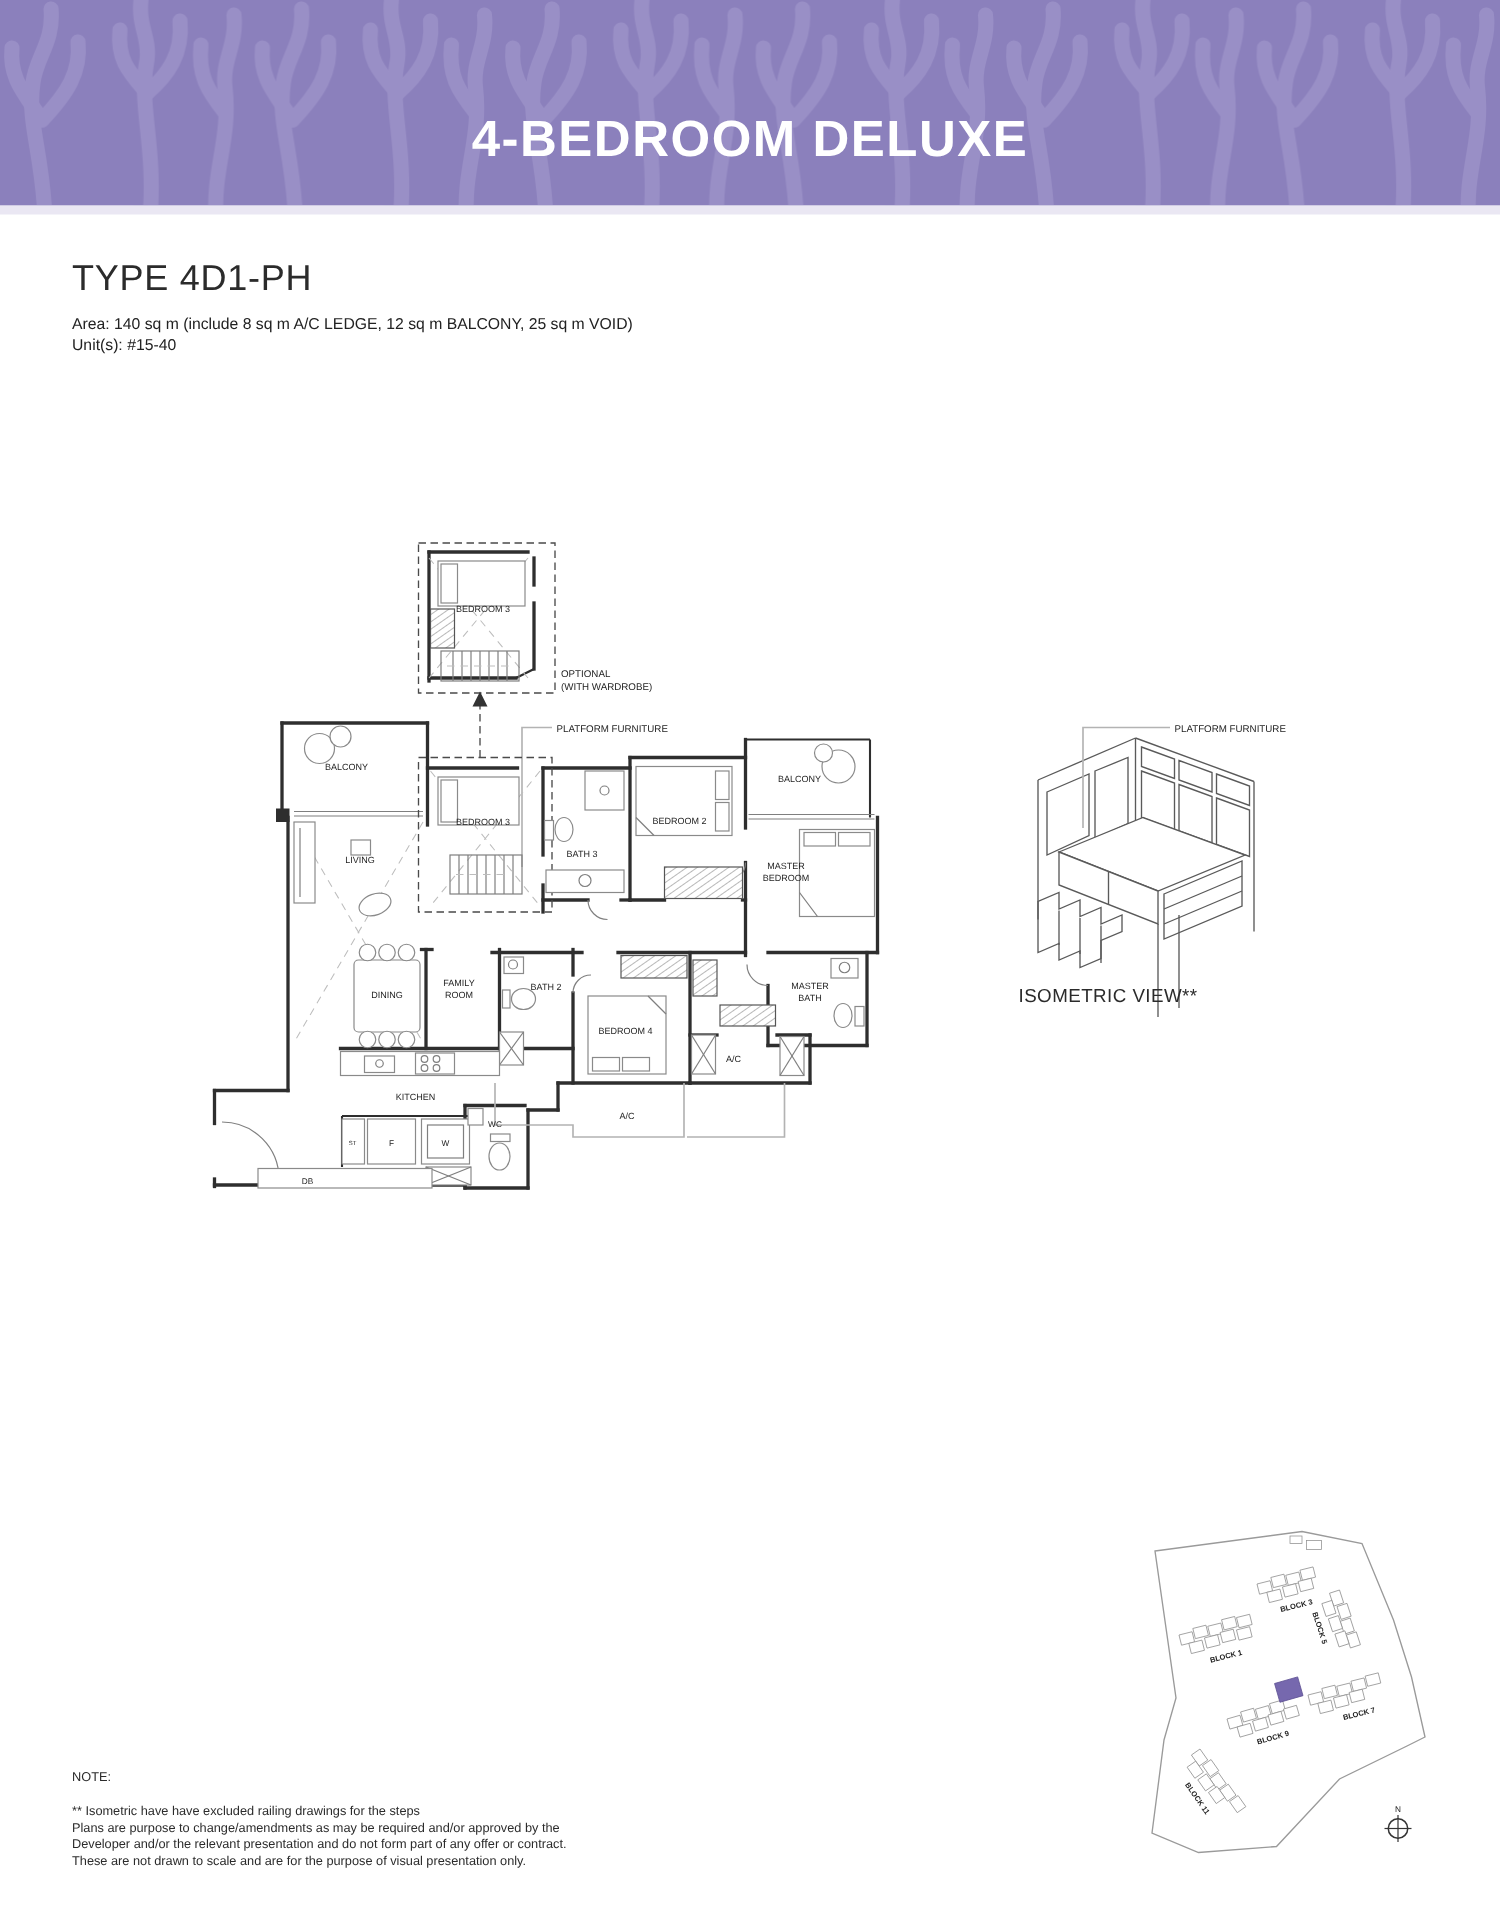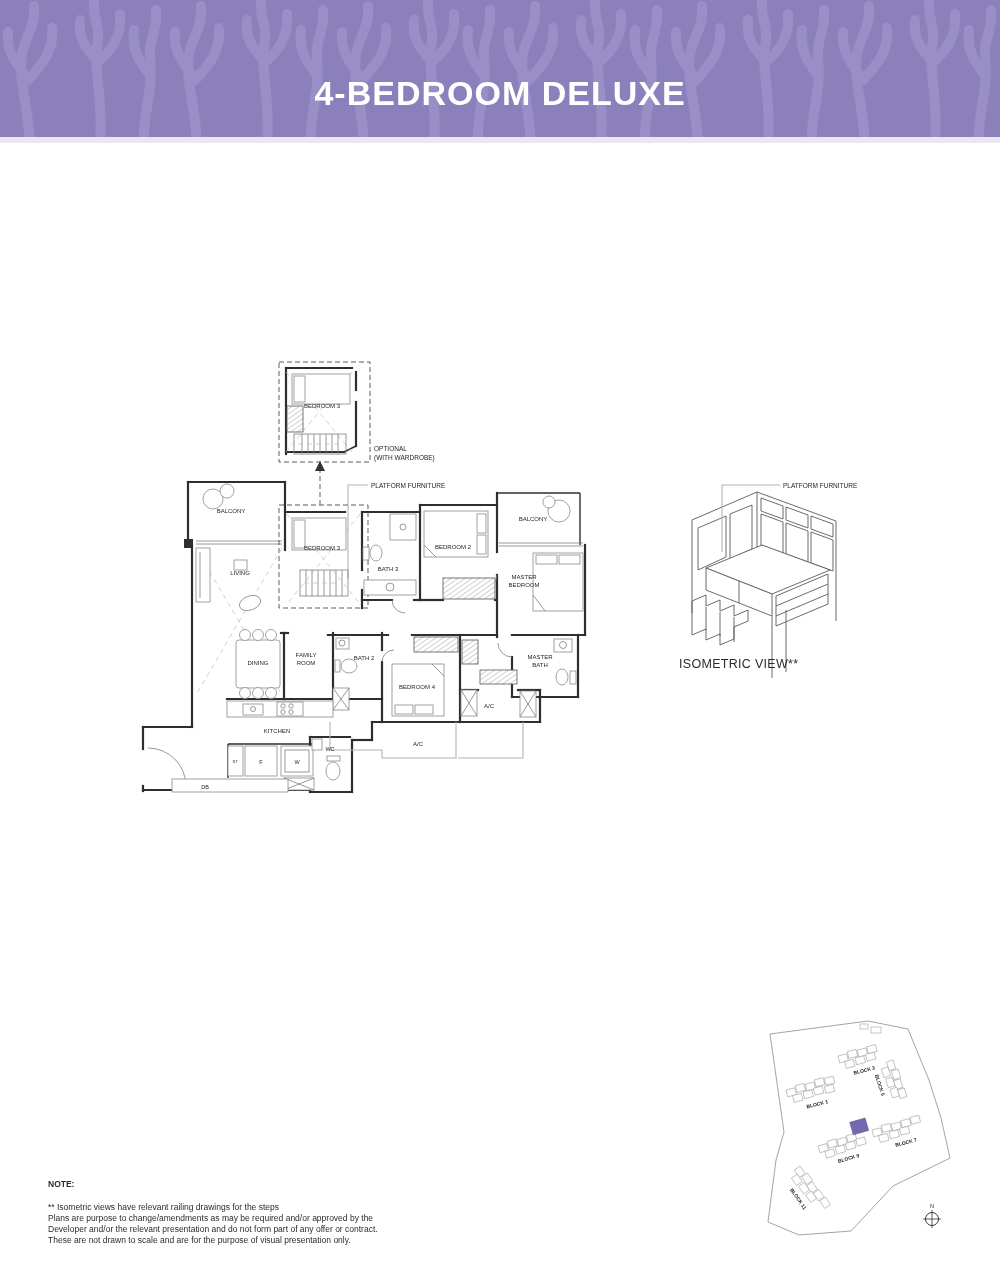--- a/index.html
+++ b/index.html
@@ -13,21 +13,21 @@
   .banner-strip{position:absolute;left:0;top:137px;width:1000px;height:6px;background:#eae7f3;}
   
   .unit-info{position:absolute;left:48px;top:172px;color:#2b2b2b;}
   .unit-info h2{margin:0;font-size:24px;font-weight:normal;letter-spacing:0.5px;color:#2b2b2b;}
   .unit-info p{margin:0;font-size:10.5px;line-height:14px;color:#222;}
   .unit-info .first{margin-top:9px;}
   
   .draw{position:absolute;left:0;top:0;}
   
   .note{position:absolute;left:48px;top:1179px;width:340px;font-size:8.5px;color:#2b2b2b;}
-  .note .hd{margin:0 0 12px 0;font-weight:bold;}
+  .note .hd{margin:0 0 12px 0;}
   .note p{margin:0;line-height:11px;}
   
   .wall{stroke:#2e2e2e;stroke-width:2.2;fill:none;stroke-linecap:square;}
   .wallm{stroke:#2e2e2e;stroke-width:1.4;fill:none;}
   .thin{stroke:#7f7f7f;stroke-width:0.8;fill:none;}
   .furn{stroke:#8a8a8a;stroke-width:0.8;fill:#ffffff;}
   .gray{stroke:#b3b3b3;stroke-width:1.1;fill:none;}
   .dash{stroke:#4a4a4a;stroke-width:0.9;fill:none;stroke-dasharray:5 3;}
   .dashlt{stroke:#bdbdbd;stroke-width:0.7;fill:none;stroke-dasharray:5 4;}
   .iso{stroke:#5a5a5a;stroke-width:0.9;fill:none;}
@@ -64,20 +64,25 @@
           </g>
         </pattern>
       </defs>
       <rect x="0" y="0" width="1000" height="137" fill="#8b80bc"></rect>
       <rect x="0" y="0" width="1000" height="137" fill="url(#trees)" opacity="0.85"></rect>
     </svg>
     <h1 class="banner-title">4-BEDROOM DELUXE</h1>
   </header>
   <div class="banner-strip"></div>
 
+  <section class="unit-info">
+    <h2>TYPE 4D1-PH</h2>
+    <p class="first">Area: 140 sq m (include 8 sq m A/C LEDGE, 12 sq m BALCONY, 25 sq m VOID)</p>
+    <p>Unit(s): #15-40</p>
+  </section>
 
   <svg class="draw" width="1000" height="1285" viewBox="0 0 1000 1285">
     <defs>
       <pattern id="hatch" width="4" height="4" patternUnits="userSpaceOnUse" patternTransform="rotate(55)">
         <rect width="4" height="4" fill="#ffffff"></rect>
         <line x1="0" y1="0" x2="0" y2="4" stroke="#777" stroke-width="0.7"></line>
       </pattern>
     </defs>
 
     <g>
@@ -460,19 +465,19 @@
         <circle cx="932" cy="1219" r="6.5" fill="none" stroke="#333" stroke-width="1"></circle>
         <line x1="932" y1="1210" x2="932" y2="1228" stroke="#333" stroke-width="0.8"></line>
         <line x1="923" y1="1219" x2="941" y2="1219" stroke="#333" stroke-width="0.8"></line>
         <text x="932" y="1208" class="north">N</text>
       </g>
     </g>
   </svg>
 
   <footer class="note">
     <p class="hd">NOTE:</p>
-    <p>** Isometric views have relevant railing drawings for the steps</p>
+    <p>** Isometric have have excluded railing drawings for the steps</p>
     <p>Plans are purpose to change/amendments as may be required and/or approved by the</p>
     <p>Developer and/or the relevant presentation and do not form part of any offer or contract.</p>
     <p>These are not drawn to scale and are for the purpose of visual presentation only.</p>
   </footer>
 
 </div>
 
 </body></html>

